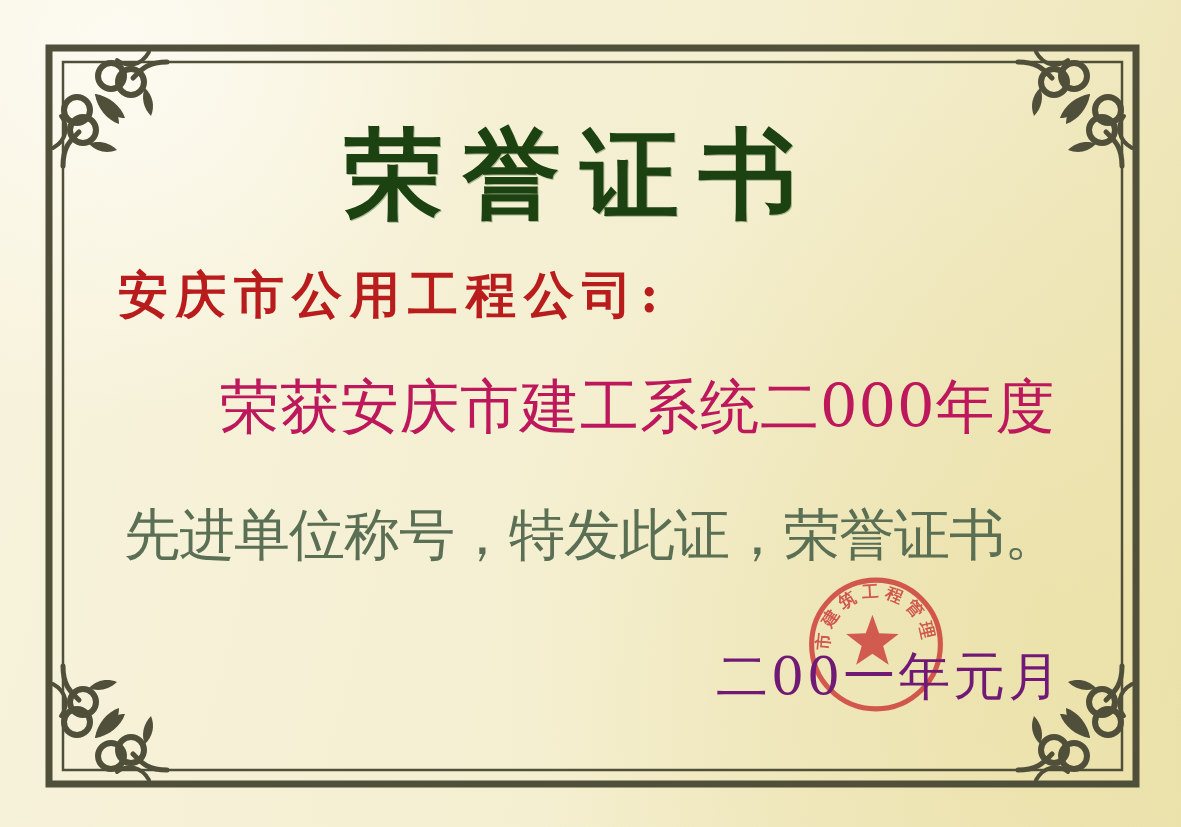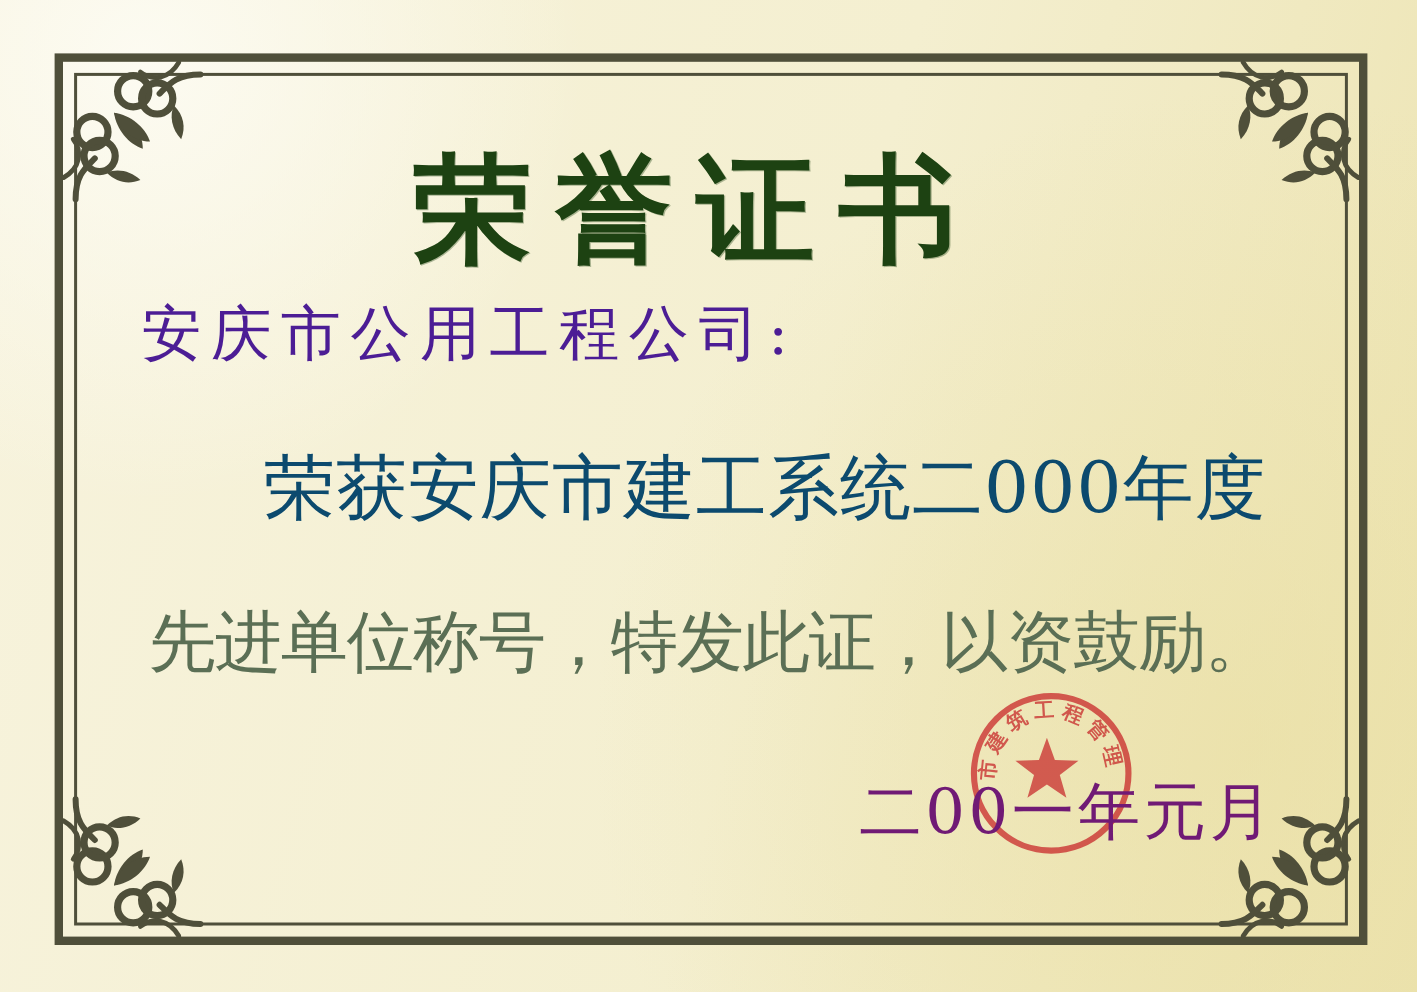--- a/index.html
+++ b/index.html
@@ -28,28 +28,28 @@
   .title {
     left: 0; right: 0; top: 110px;
     text-align: center;
     font-size: 98px; font-weight: bold;
     letter-spacing: 20px; text-indent: 20px;
     color: #1d4212;
     transform: translateX(-20px);
     text-shadow: 1px 1px 0 rgba(29,66,18,0.35);
   }
   .recipient {
-    left: 118px; top: 245px;
+    left: 118px; top: 262px;
     font-size: 50px; letter-spacing: 8px;
-    color: #4c1d95; font-weight: normal;
+    color: #b91c1c; font-weight: bold;
   }
   .body-line-1 {
     left: 220px; top: 368px;
     font-size: 59px; letter-spacing: 1px;
-    color: #0c4a6e;
+    color: #be185d;
   }
   .body-line-2 {
     left: 124px; top: 498px;
     font-size: 56px; letter-spacing: -1px;
     color: #5b6f55;
   }
   .issue-date {
     left: 716px; top: 642px;
     font-size: 52px; letter-spacing: 3px;
     color: #701a75;
@@ -95,15 +95,15 @@
     <textPath href="#sealArc" startOffset="10">市建筑工程管理</textPath>
   </text>
 </svg>
 
 <div class="txt title">荣誉证书</div>
 
 <div class="txt recipient">安庆市公用工程公司:</div>
 
 <div class="txt body-line-1">荣获安庆市建工系统二000年度</div>
 
-<div class="txt body-line-2">先进单位称号，特发此证，以资鼓励。</div>
+<div class="txt body-line-2">先进单位称号，特发此证，荣誉证书。</div>
 
 <div class="txt issue-date">二00一年元月</div>
 
 </body></html>

